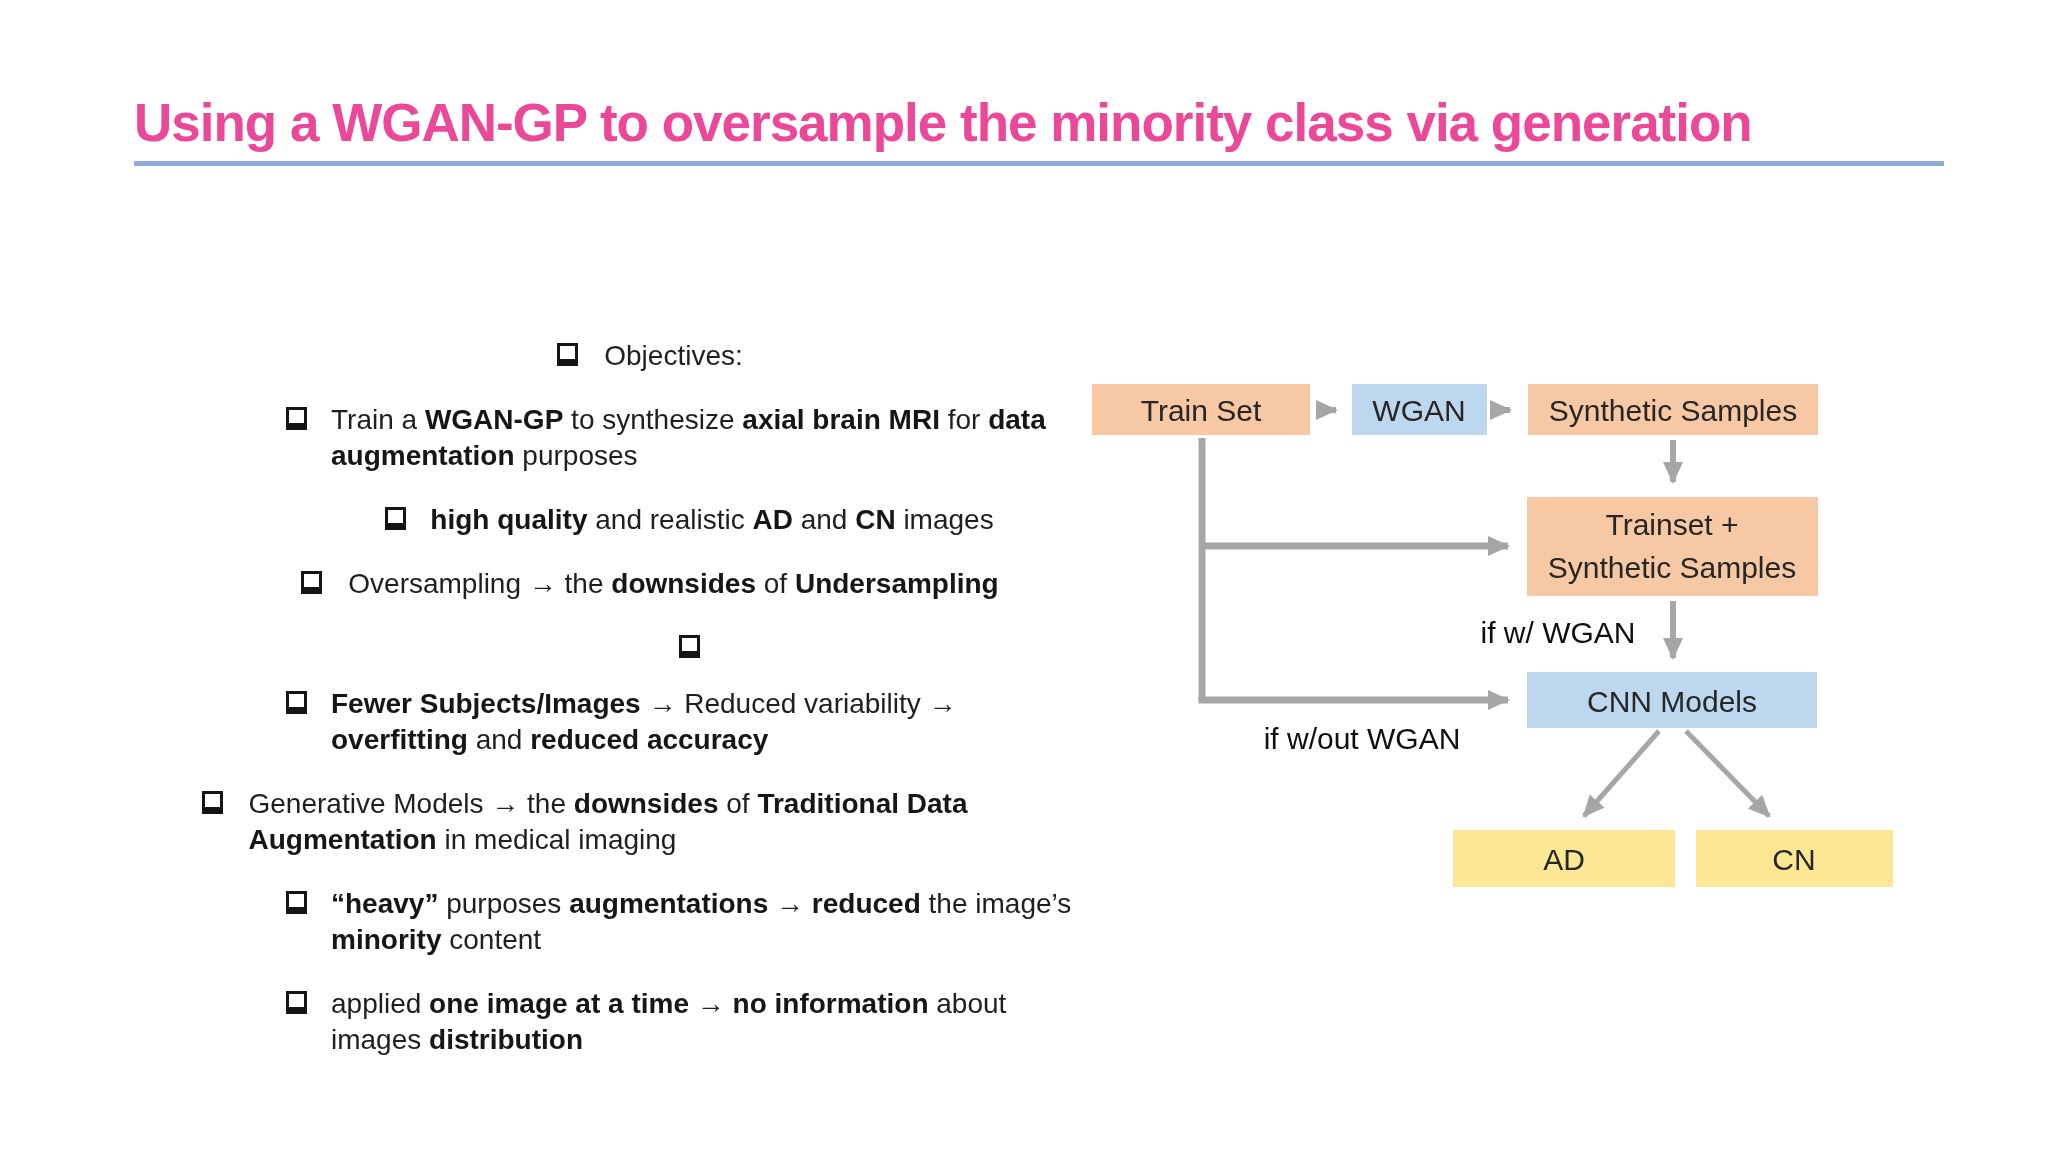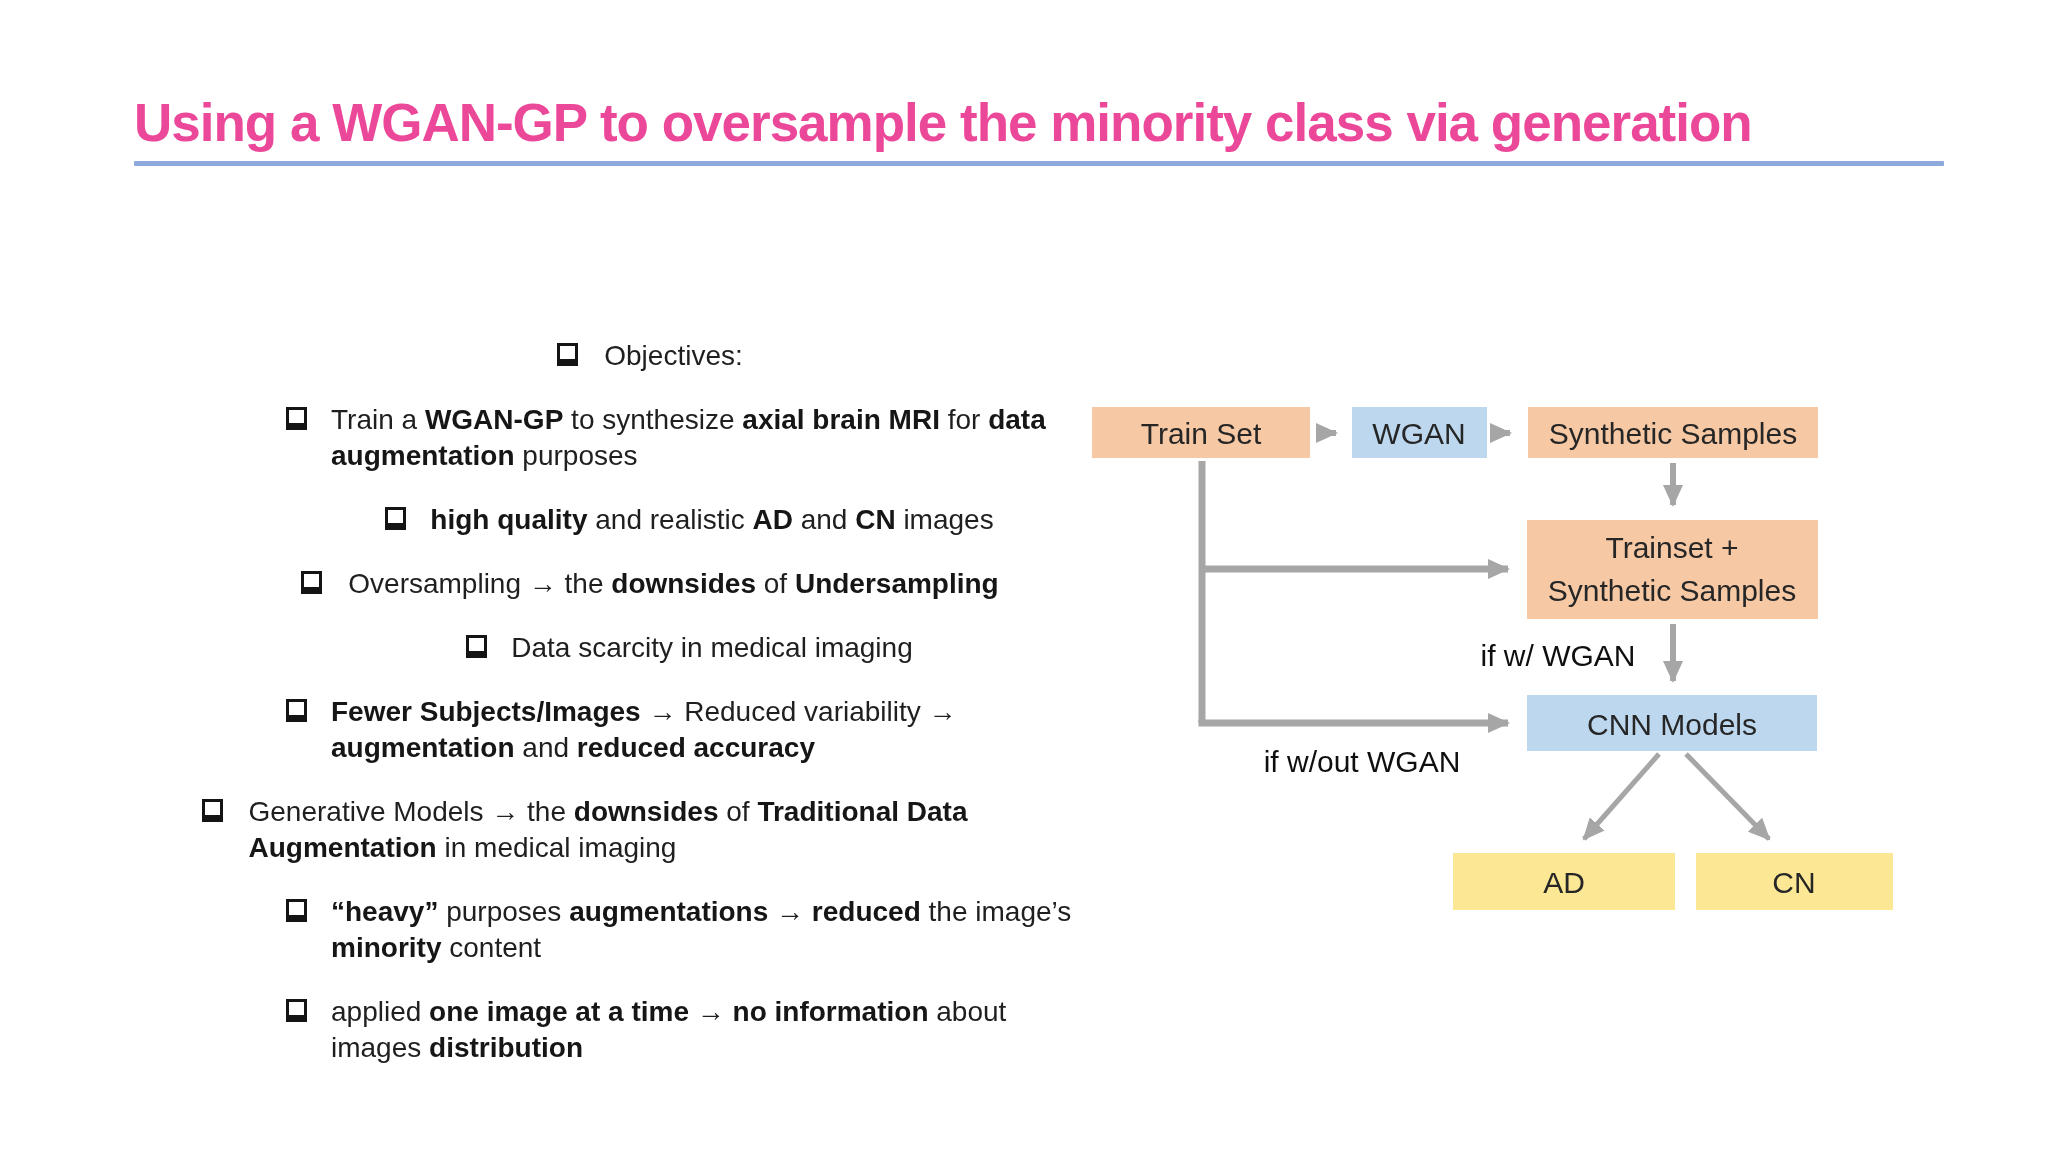--- a/index.html
+++ b/index.html
@@ -21,21 +21,21 @@
   .item.l1{margin-left:2px;}
   .item.l2{margin-left:81px;gap:24px;}
   .item .txt{display:block;}
   .item.l1 .txt{max-width:850px;}
   .item.l2 .txt{max-width:762px;}
   .item b{font-weight:700;color:#161616;}
   .sq{flex:0 0 auto;width:15px;height:13px;margin-top:5px;
       border:3px solid #141414;border-bottom-width:7px;background:#ffffff;}
 
   
-  .diagram{position:absolute;left:1080px;top:393px;width:890px;height:530px;}
+  .diagram{position:absolute;left:1080px;top:370px;width:890px;height:530px;}
   .diagram svg{display:block;}
   .boxlabel{font-family:"Liberation Sans", sans-serif;font-size:30px;fill:#262626;}
   .flowlabel{font-family:"Liberation Sans", sans-serif;font-size:30px;fill:#0f0f0f;}
 </style>
 </head>
 <body>
 
 <div class="slide">
 
   <h1 class="title">Using a WGAN-GP to oversample the minority class via generation</h1>
@@ -53,25 +53,24 @@
       <div class="item l2">
         <span class="sq"></span>
         <span class="txt"><b>high quality</b><span> and realistic </span><b>AD</b><span> and </span><b>CN</b><span> images</span></span>
       </div>
       <div class="item l1">
         <span class="sq"></span>
         <span class="txt"><span>Oversampling → the </span><b>downsides</b><span> of </span><b>Undersampling</b></span>
       </div>
       <div class="item l2">
         <span class="sq"></span>
-        <span class="txt"><span>Data scarcity in medical imaging</span></span>
       </div>
       <div class="item l2">
         <span class="sq"></span>
-        <span class="txt"><b>Fewer Subjects/Images</b><span> → Reduced variability → </span><b>augmentation</b><span> and </span><b>reduced accuracy</b></span>
+        <span class="txt"><b>Fewer Subjects/Images</b><span> → Reduced variability → </span><b>overfitting</b><span> and </span><b>reduced accuracy</b></span>
       </div>
       <div class="item l1">
         <span class="sq"></span>
         <span class="txt"><span>Generative Models → the </span><b>downsides</b><span> of </span><b>Traditional Data Augmentation</b><span> in medical imaging</span></span>
       </div>
       <div class="item l2">
         <span class="sq"></span>
         <span class="txt"><b>“heavy”</b><span> purposes </span><b>augmentations</b><span> → </span><b>reduced</b><span> the image’s </span><b>minority</b><span> content</span></span>
       </div>
       <div class="item l2">

